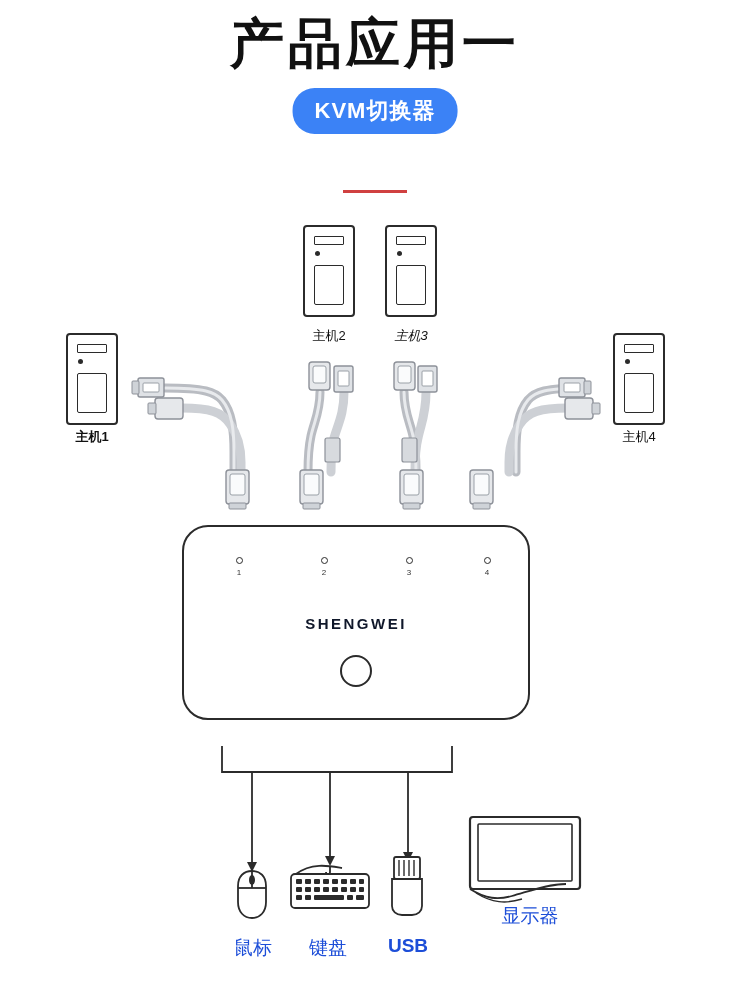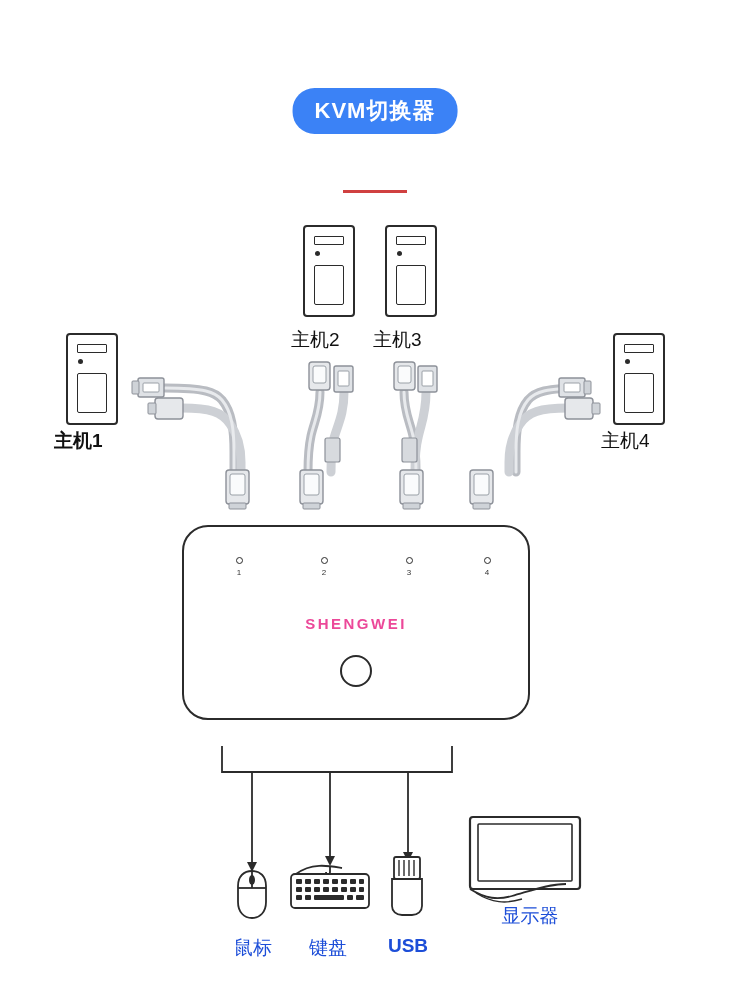--- a/index.html
+++ b/index.html
@@ -99,24 +99,24 @@
     position: absolute;
     left: 9px;
     right: 9px;
     top: 38px;
     bottom: 10px;
     border: 1.6px solid #2b2b2b;
     border-radius: 2px;
   }
   .pc-label {
     position: absolute;
-    font-size: 19px;
+    font-size: 13px;
     color: #111;
     white-space: nowrap;
-    text-align: left;
+    text-align: center;
   }
 
   
   .kvm {
     position: absolute;
     left: 182px;
     top: 525px;
     width: 348px;
     height: 195px;
     border: 2.2px solid #2b2b2b;
@@ -126,21 +126,21 @@
   }
   .kvm-brand {
     position: absolute;
     top: 88px;
     left: 0;
     width: 100%;
     text-align: center;
     font-size: 15px;
     letter-spacing: 2.5px;
     font-weight: bold;
-    color: #ec4899;
+    color: #0f172a;
   }
   .kvm-btn {
     position: absolute;
     left: 50%;
     top: 128px;
     transform: translateX(-50%);
     width: 28px;
     height: 28px;
     border: 2px solid #2b2b2b;
     border-radius: 50%;
@@ -177,20 +177,21 @@
     width: 750px;
     height: 988px;
     pointer-events: none;
   }
 </style>
 </head>
 <body>
 
 <div class="page">
 
+  <div class="title">产品应用一</div>
   <div class="badge">KVM切换器</div>
   <div class="rule"></div>
 
   <div class="pc" style="left:66px; top:333px;">
     <div class="slot"></div>
     <div class="dot"></div>
     <div class="panel"></div>
   </div>
   <div class="pc-label" style="left:54px; top:428px; width:76px;font-weight:bold;">主机1</div>
 
@@ -199,21 +200,21 @@
     <div class="dot"></div>
     <div class="panel"></div>
   </div>
   <div class="pc-label" style="left:291px; top:327px; width:76px;">主机2</div>
 
   <div class="pc" style="left:385px; top:225px;">
     <div class="slot"></div>
     <div class="dot"></div>
     <div class="panel"></div>
   </div>
-  <div class="pc-label" style="left:373px; top:327px; width:76px;">主机3</div>
+  <div class="pc-label" style="left:373px; top:327px; width:76px;font-style:italic;">主机3</div>
 
   <div class="pc" style="left:613px; top:333px;">
     <div class="slot"></div>
     <div class="dot"></div>
     <div class="panel"></div>
   </div>
   <div class="pc-label" style="left:601px; top:428px; width:76px;">主机4</div>
 
   <div class="kvm">
     <div class="kvm-brand">SHENGWEI</div>

